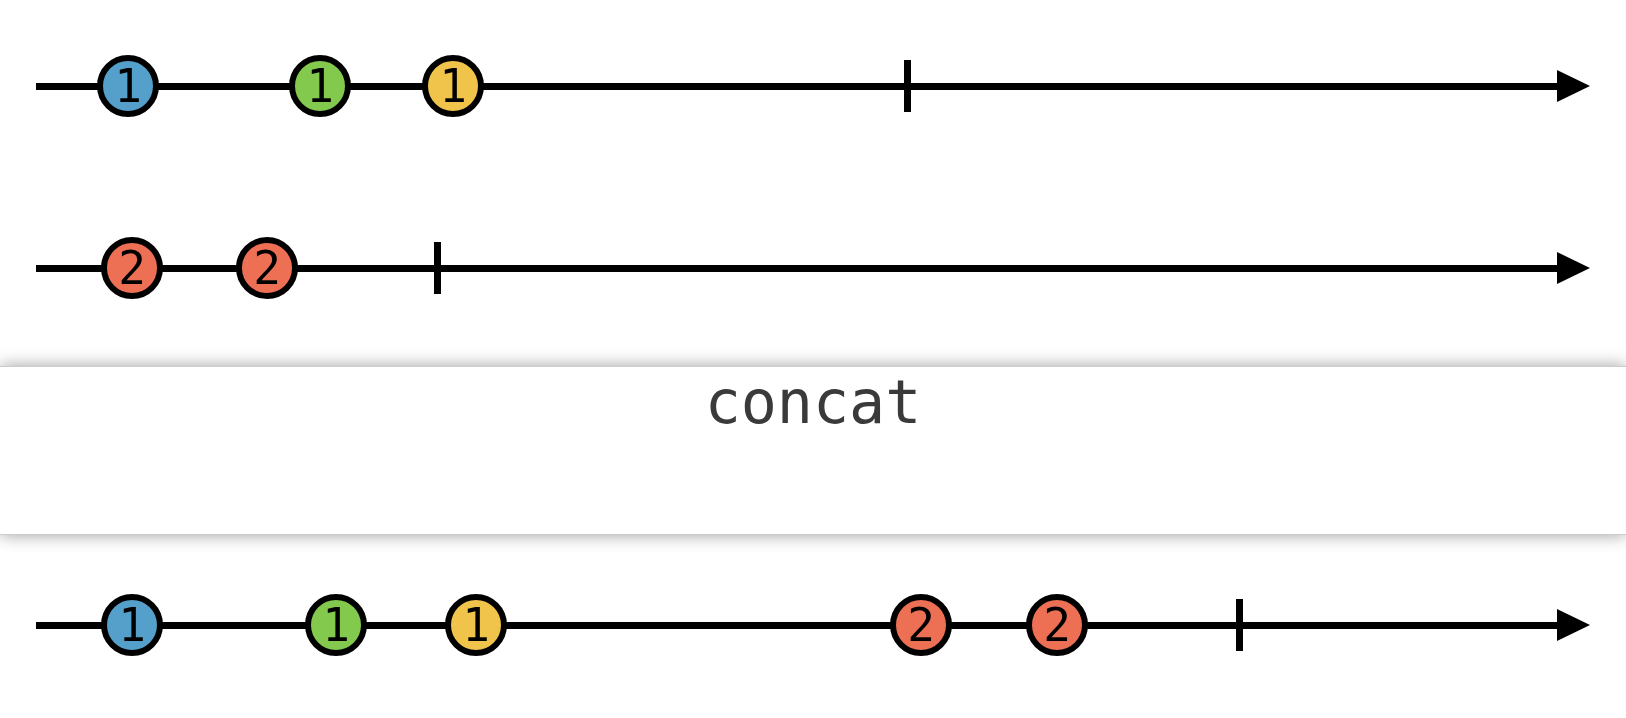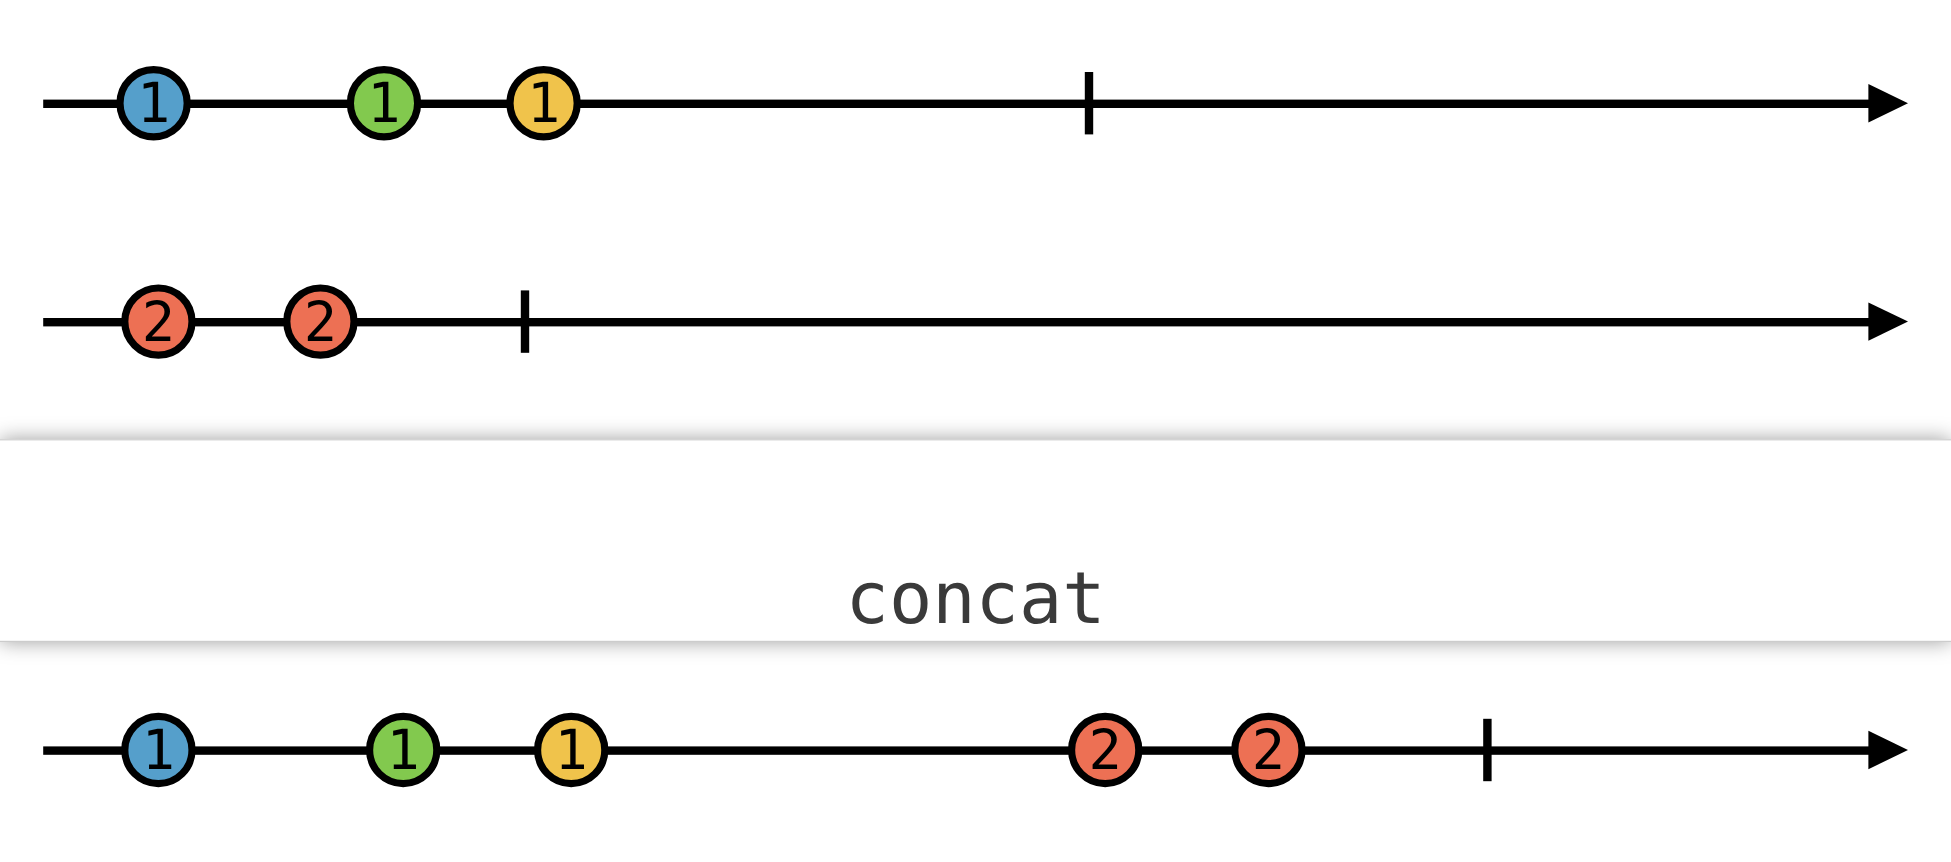--- a/index.html
+++ b/index.html
@@ -58,21 +58,21 @@
     left: 0;
     top: 366px;
     width: 1626px;
     height: 169px;
     box-sizing: border-box;
     background: #ffffff;
     border-top: 1px solid #cccccc;
     border-bottom: 1px solid #cccccc;
     box-shadow: 0 0 16px rgba(0,0,0,0.38);
     display: flex;
-    align-items: flex-end;
+    align-items: flex-start;
     justify-content: center;
     z-index: 2;
   }
   .operator-label {
     font-size: 60px;
     color: #3a3a3a;
     letter-spacing: 0px;
   }
 </style>
 </head>

